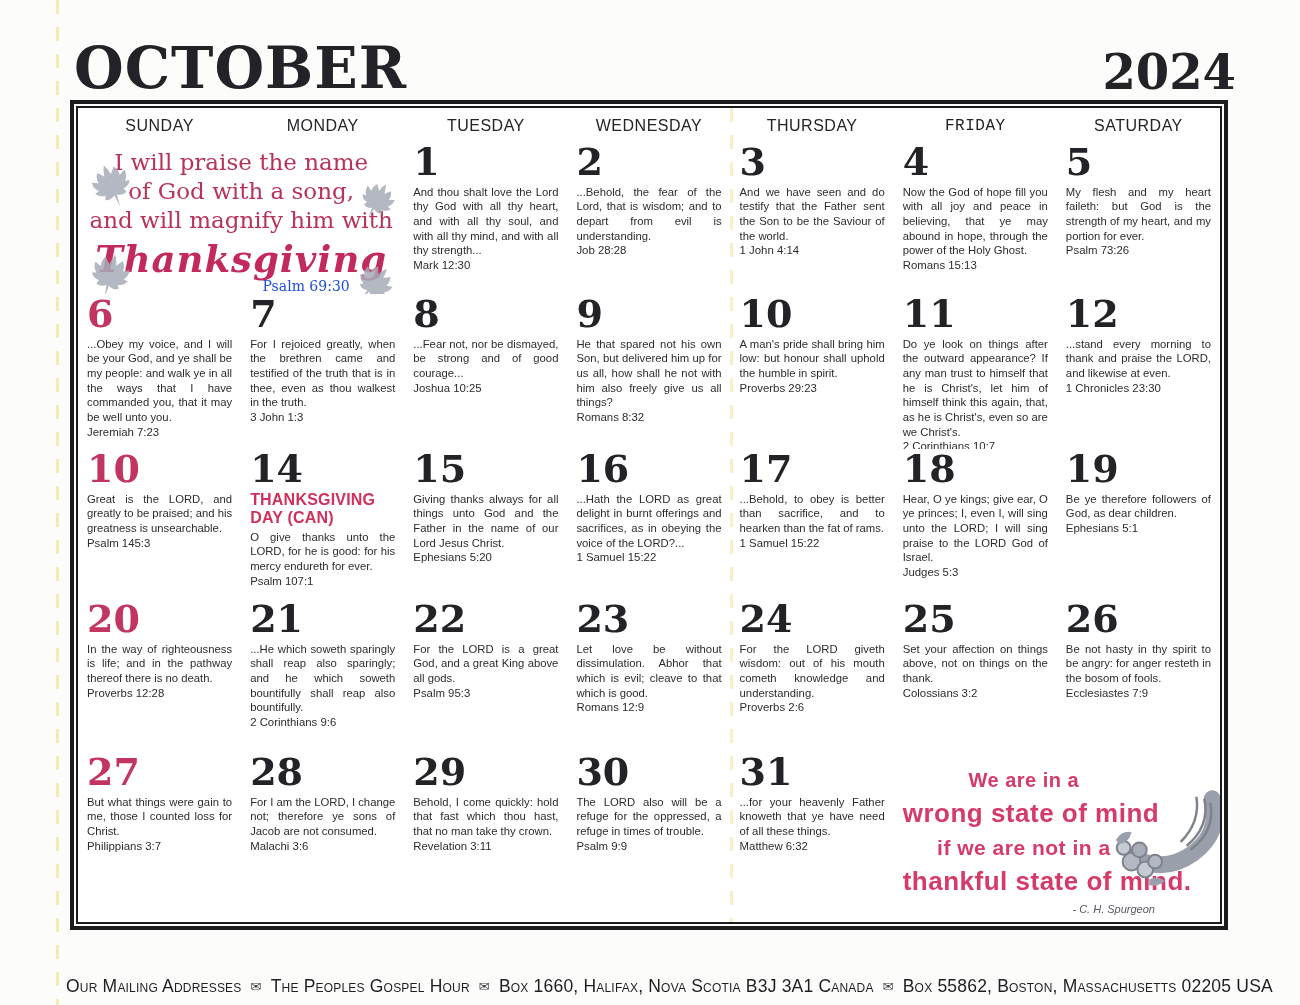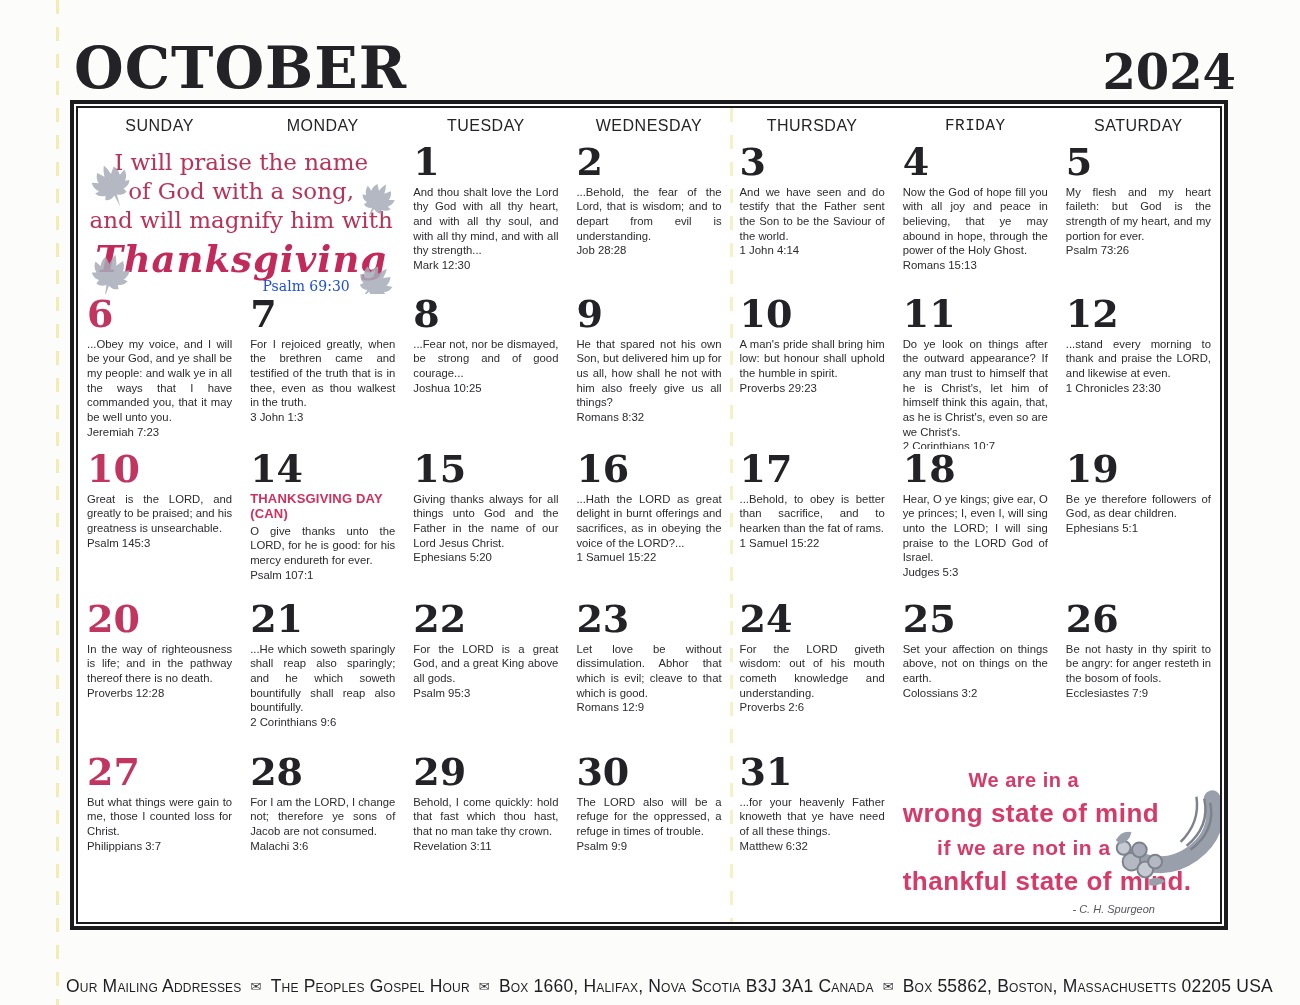--- a/index.html
+++ b/index.html
@@ -49,21 +49,21 @@
     font-family:"DejaVu Serif", serif; font-weight:700;
     font-size:38px; line-height:1.02; color:#232327;
   }
   .sunday .day-num { color:#c23560; }
   .verse {
     font-size:11.3px; line-height:1.3; text-align:justify;
     color:#2c2c30; margin-top:3px;
   }
   .vref { font-size:11.4px; text-align:left; color:#2c2c30; margin-top:1px; padding-right:2px; }
   .holiday {
-    font-size:13px; font-weight:bold; color:#d0305c;
+    font-size:16px; font-weight:bold; color:#d0305c;
     margin-top:2px; letter-spacing:.2px;
   }
 
   
   .quote-cell { padding-top:6px; }
   .tq-line {
     font-family:"DejaVu Serif", serif; color:#b83358;
     font-size:23px; line-height:1.26; text-align:center; white-space:nowrap;
   }
   .tq-word {
@@ -282,21 +282,21 @@
             <div class="verse">Let love be without dissimulation. Abhor that which is evil; cleave to that which is good.</div>
             <div class="vref">Romans 12:9</div>
           </div>
           <div class="cell day-cell" style="grid-area: 5 / 5;">
             <div class="day-num">24</div>
             <div class="verse">For the LORD giveth wisdom: out of his mouth cometh knowledge and understanding.</div>
             <div class="vref">Proverbs 2:6</div>
           </div>
           <div class="cell day-cell" style="grid-area: 5 / 6;">
             <div class="day-num">25</div>
-            <div class="verse">Set your affection on things above, not on things on the earth.</div>
+            <div class="verse">Set your affection on things above, not on things on the thank.</div>
             <div class="vref">Colossians 3:2</div>
           </div>
           <div class="cell day-cell" style="grid-area: 5 / 7;">
             <div class="day-num">26</div>
             <div class="verse">Be not hasty in thy spirit to be angry: for anger resteth in the bosom of fools.</div>
             <div class="vref">Ecclesiastes 7:9</div>
           </div>
           <div class="cell day-cell sunday" style="grid-area: 6 / 1;">
             <div class="day-num">27</div>
             <div class="verse">But what things were gain to me, those I counted loss for Christ.</div>

